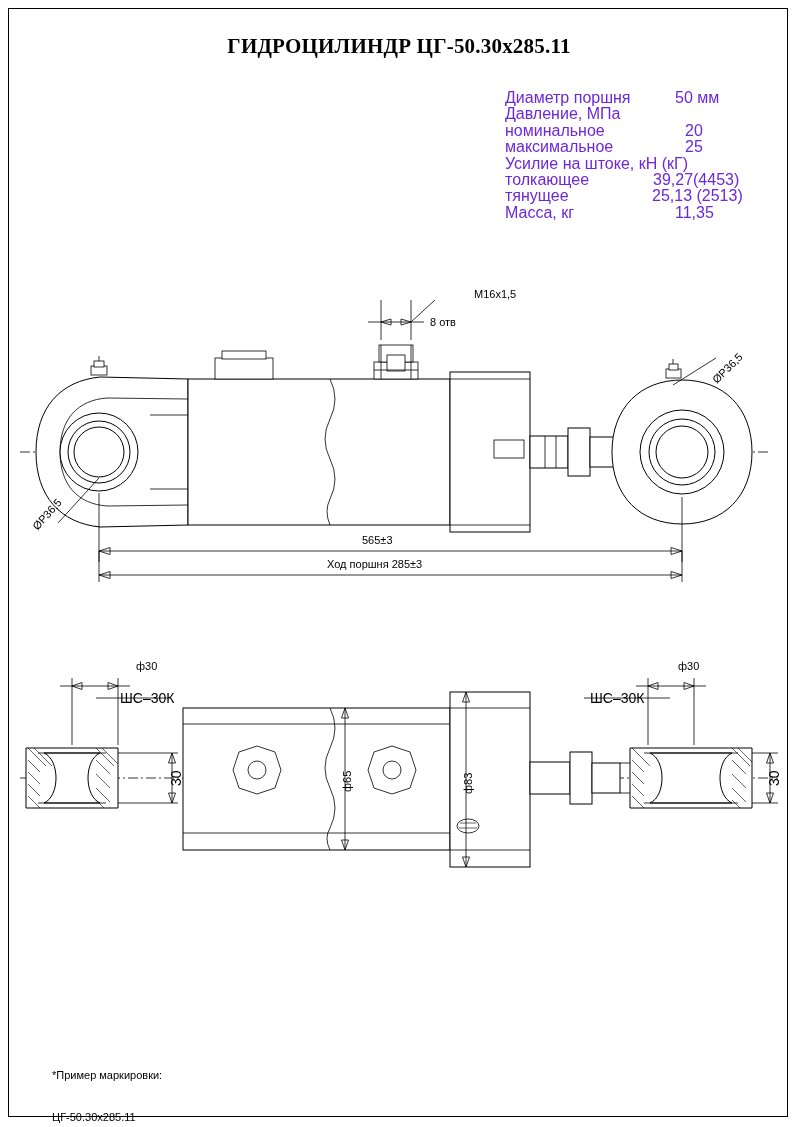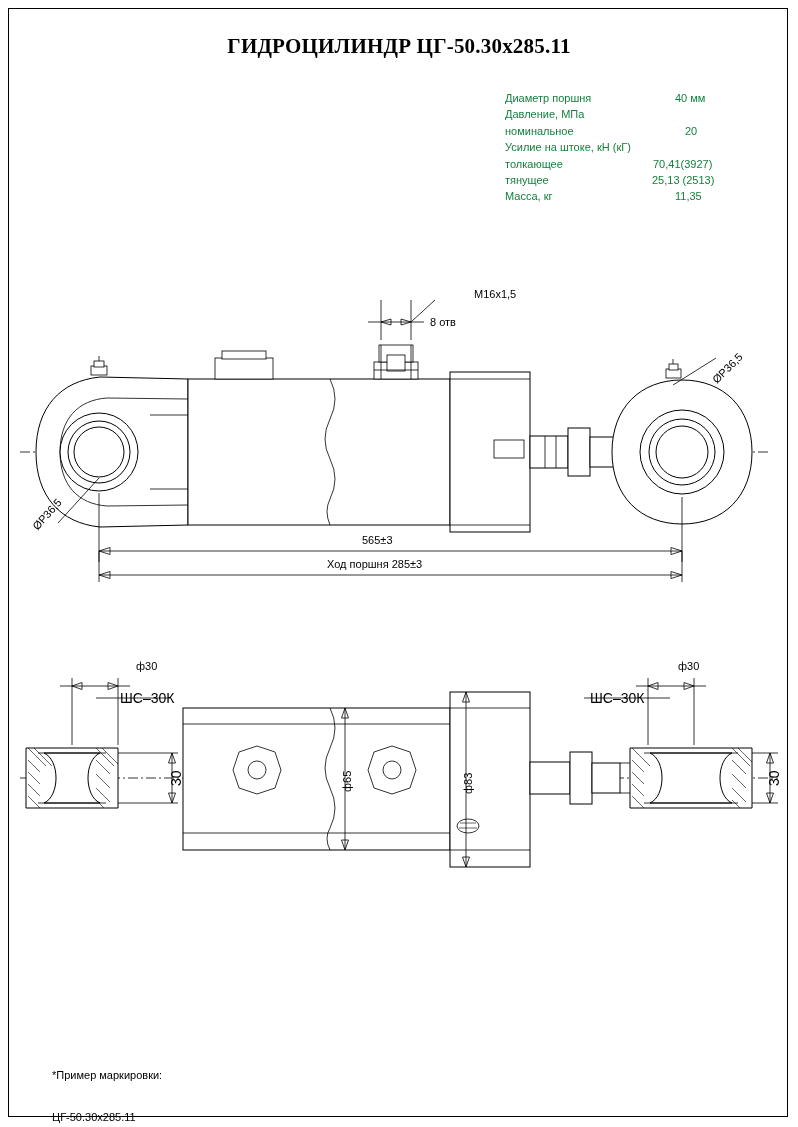--- a/index.html
+++ b/index.html
@@ -1,21 +1,21 @@
 <!DOCTYPE html>
 <html><head>
 <meta charset="utf-8">
 <style>
   html,body{margin:0;padding:0;background:#ffffff;}
   body{font-family:"Liberation Sans", sans-serif;}
   #page{position:relative;width:798px;height:1127px;background:#ffffff;overflow:hidden;}
   #frame{position:absolute;left:8px;top:8px;width:780px;height:1109px;border:1.5px solid #000;box-sizing:border-box;}
   .title{position:absolute;left:0;top:34px;width:798px;text-align:center;font-family:"Liberation Serif", serif;font-weight:bold;font-size:21px;letter-spacing:0.2px;color:#000;}
   
-  .spec{position:absolute;left:505px;top:90px;width:260px;font-size:11px;color:#15803d;line-height:16.4px;}
+  .spec{position:absolute;left:505px;top:90px;width:260px;font-size:16px;color:#6d28d9;line-height:16.4px;}
   .spec .row{position:relative;height:16.4px;white-space:nowrap;}
   .spec .lbl{position:absolute;left:0;top:0;}
   .spec .v-num{position:absolute;}
   
   .lab{position:absolute;font-size:11px;color:#000;white-space:nowrap;}
   .lab.sm{font-size:14px;}
   .marking{position:absolute;left:52px;top:1040px;font-size:11px;line-height:14px;color:#000;white-space:pre;}
   svg{position:absolute;left:0;top:0;}
   .ln{stroke:#000;fill:none;}
   .w1{stroke-width:1;}
@@ -28,37 +28,41 @@
 <body>
 
 <div id="page">
   <div id="frame"></div>
 
   <div class="title">ГИДРОЦИЛИНДР ЦГ-50.30х285.11</div>
 
   <div class="spec">
     <div class="row">
         <span class="lbl">Диаметр поршня</span>
-        <span class="v-num" style="left:170px">40 мм</span>
+        <span class="v-num" style="left:170px">50 мм</span>
       </div>
     <div class="row">
         <span class="lbl">Давление, МПа</span>
         <span class="v-num" style="left:170px"></span>
       </div>
     <div class="row">
         <span class="lbl">номинальное</span>
         <span class="v-num" style="left:180px">20</span>
       </div>
     <div class="row">
+        <span class="lbl">максимальное</span>
+        <span class="v-num" style="left:180px">25</span>
+      </div>
+    <div class="row">
         <span class="lbl">Усилие на штоке, кН (кГ)</span>
         <span class="v-num" style="left:200px"></span>
       </div>
     <div class="row">
         <span class="lbl">толкающее</span>
-        <span class="v-num" style="left:148px">70,41(3927)</span>
+        <span class="v-num" style="left:148px">39,27(4453)</span>
       </div>
     <div class="row">
         <span class="lbl">тянущее</span>
         <span class="v-num" style="left:147px">25,13 (2513)</span>
       </div>
     <div class="row">
         <span class="lbl">Масса, кг</span>
         <span class="v-num" style="left:170px">11,35</span>
       </div>
   </div>

